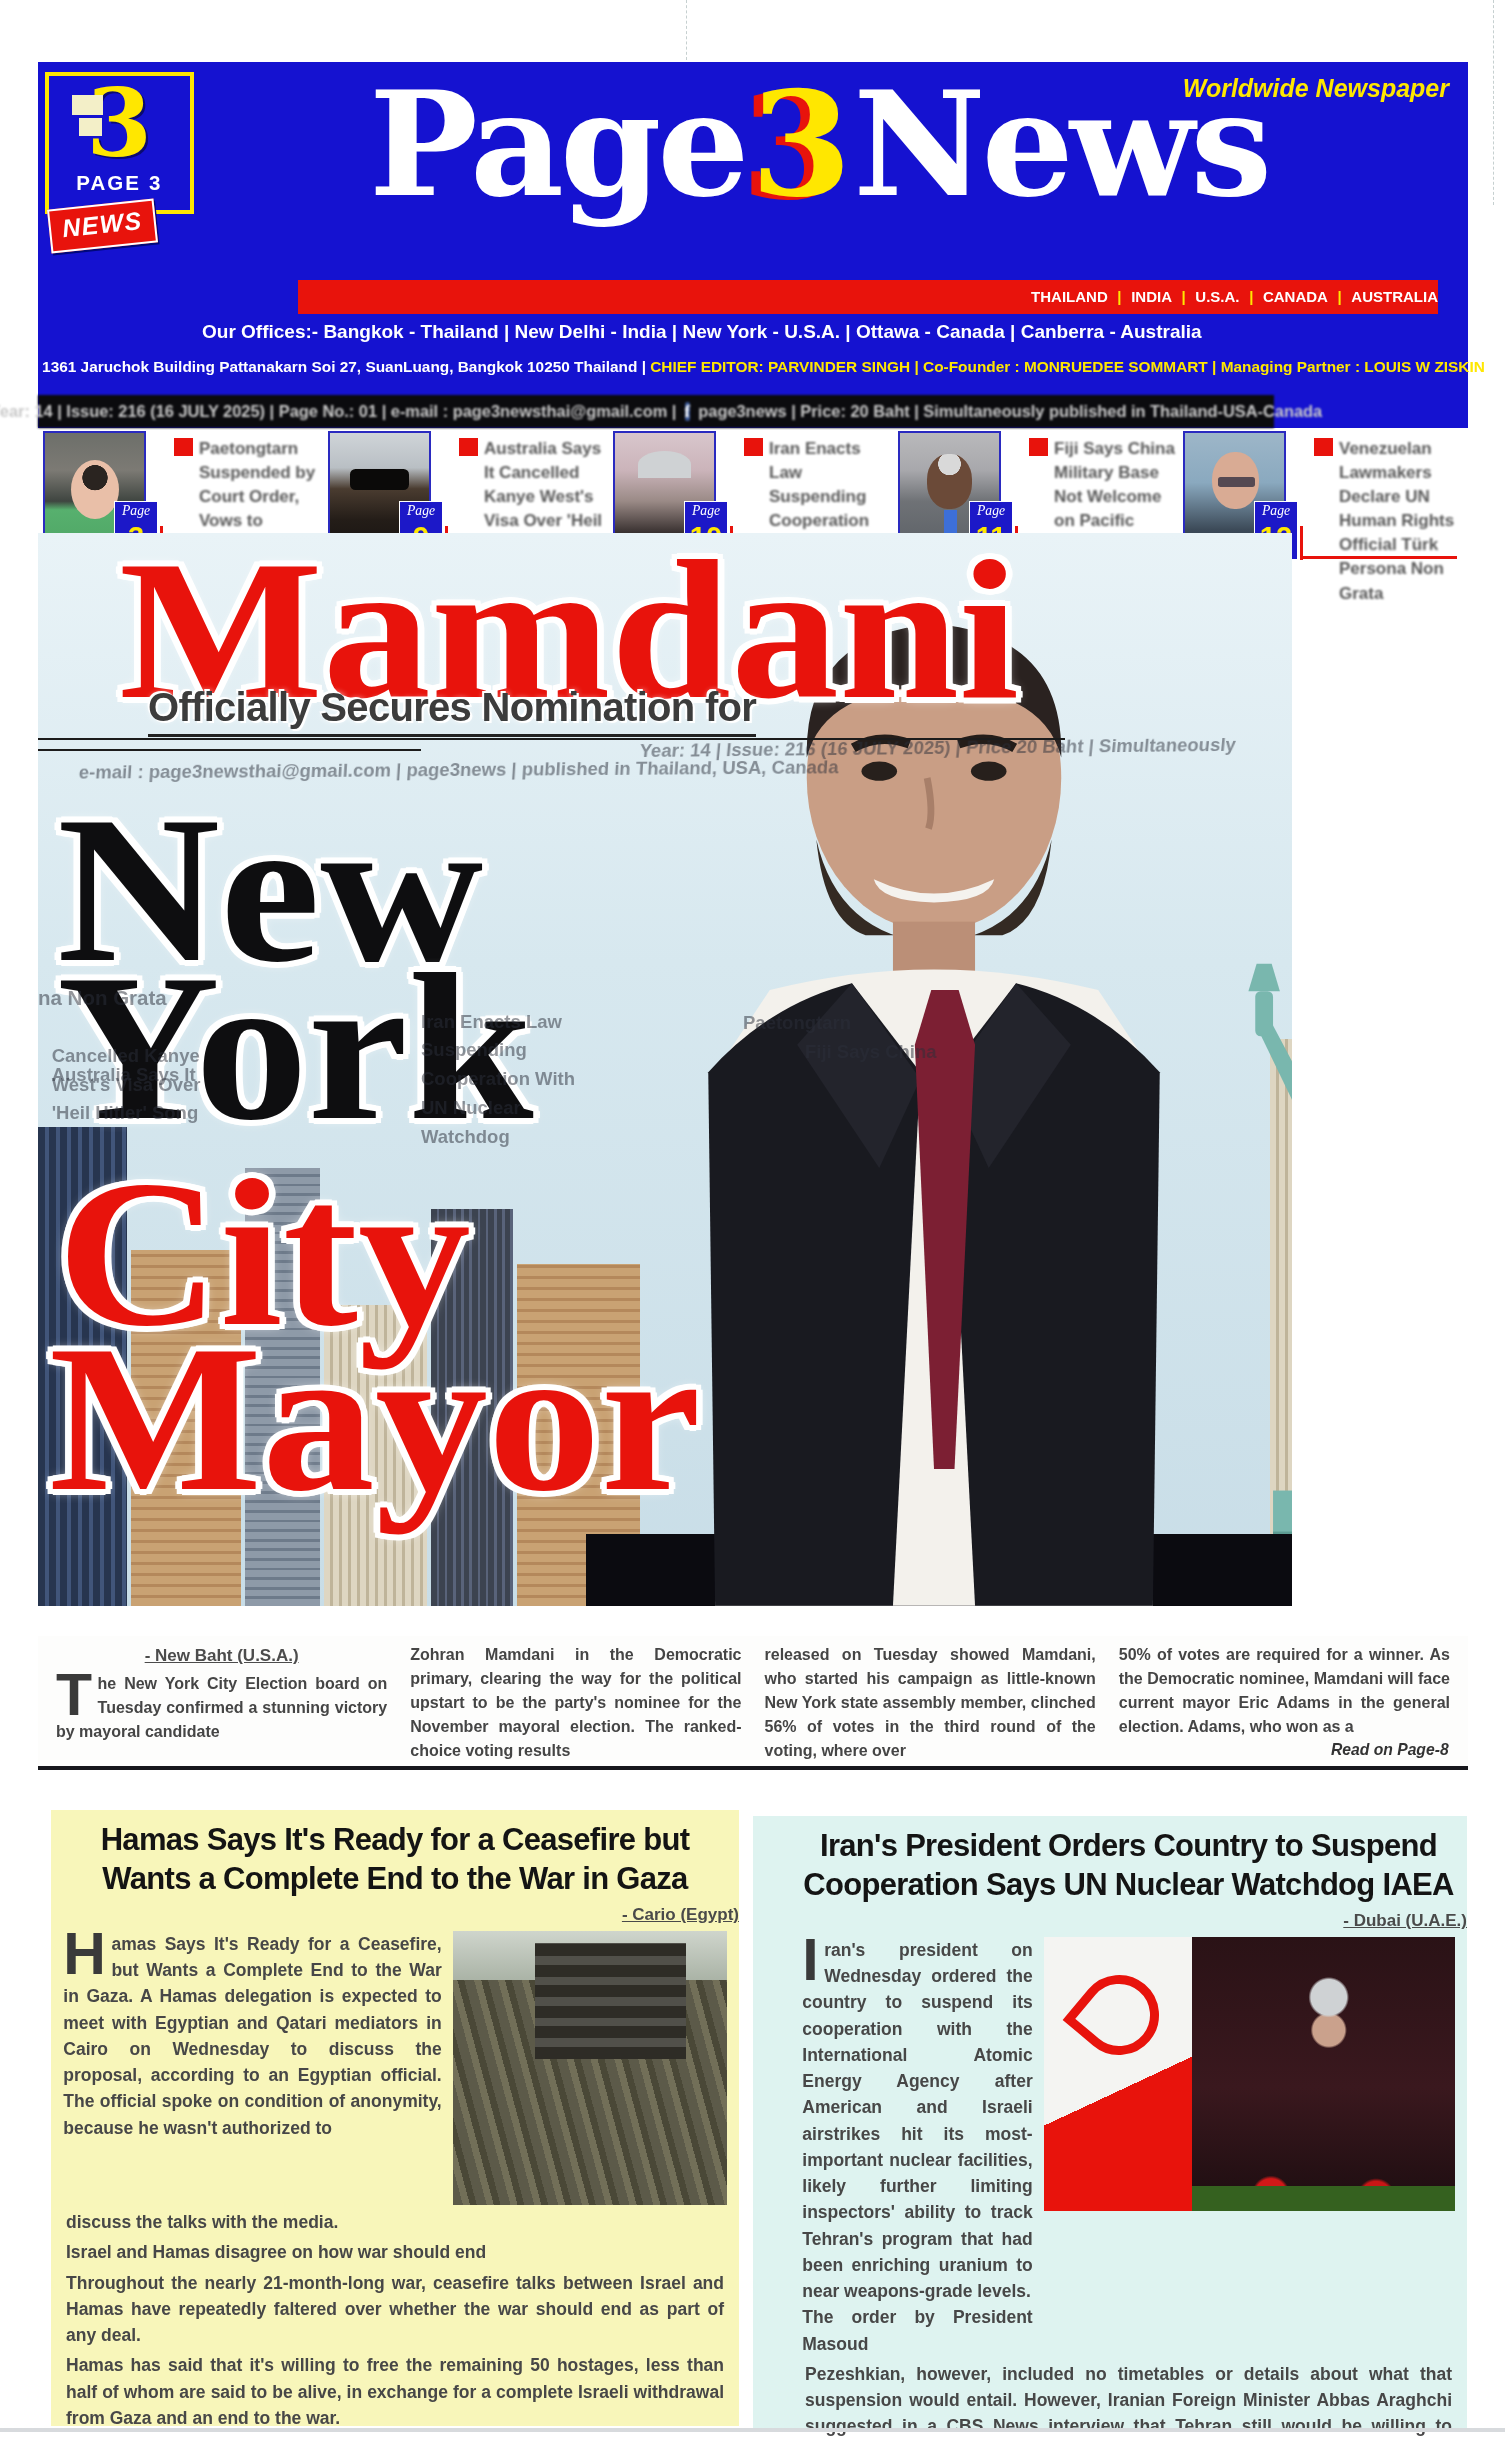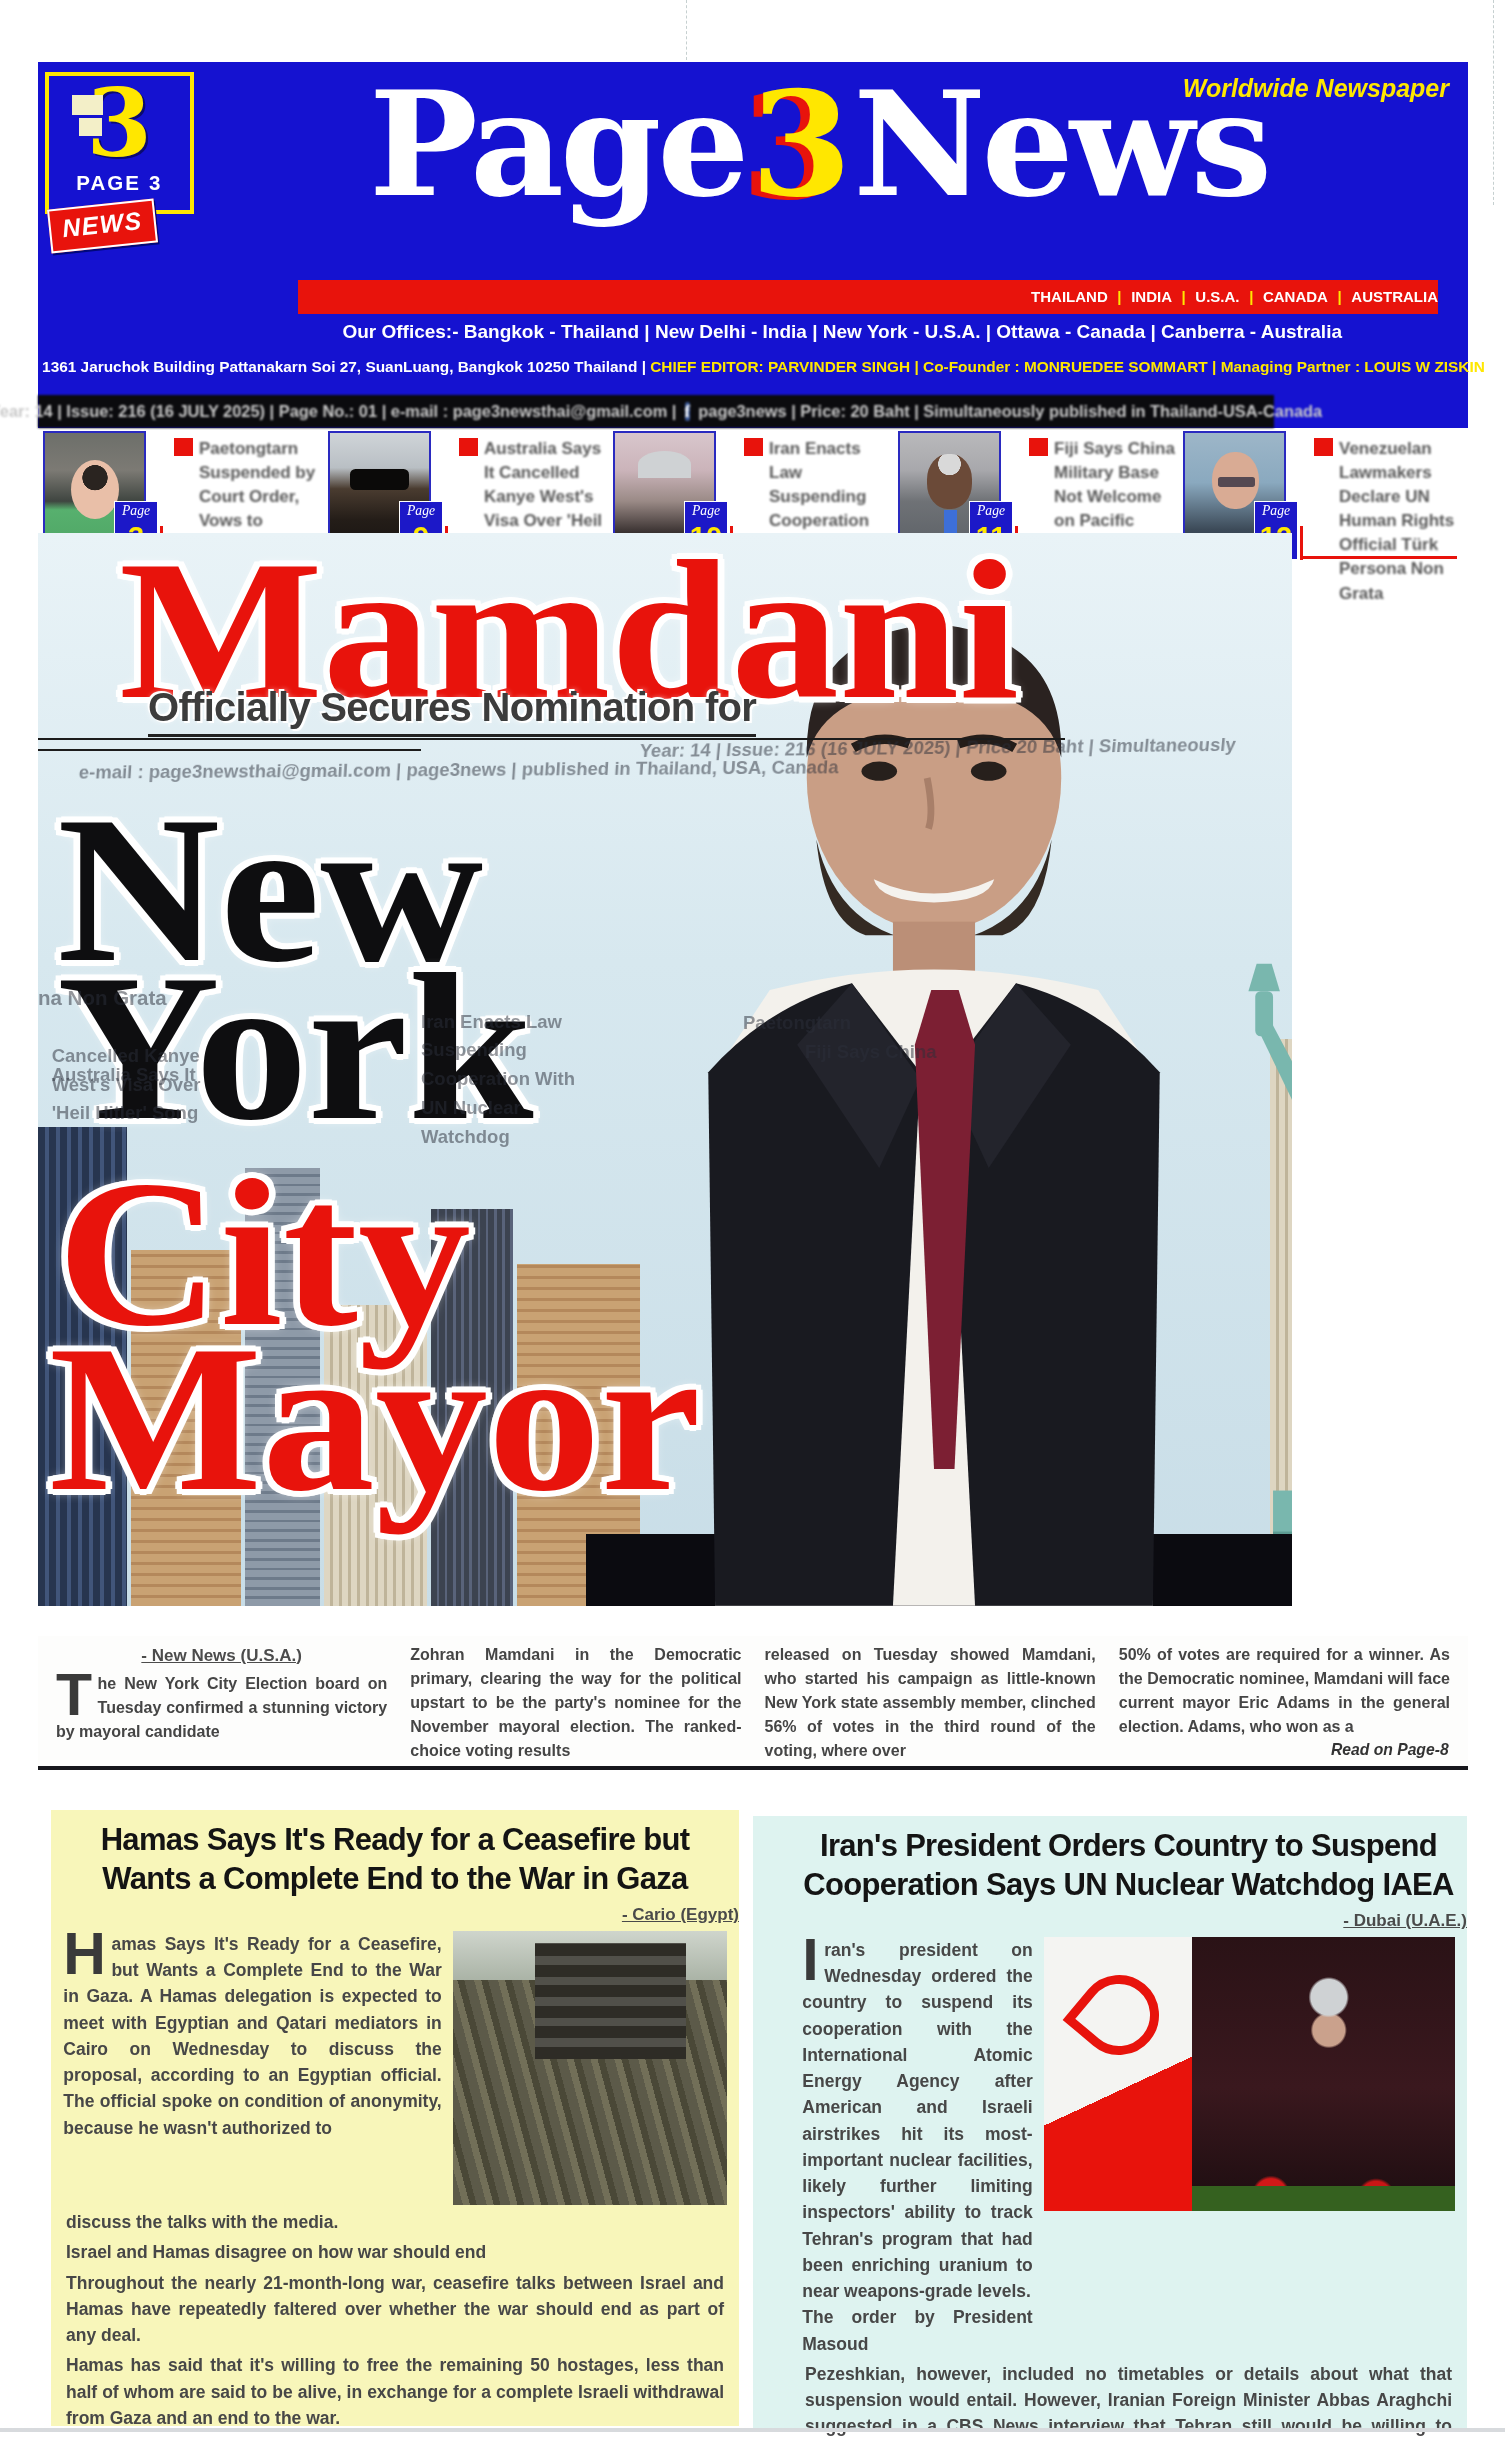--- a/index.html
+++ b/index.html
@@ -12,21 +12,21 @@
   .logo-three{font-family:"DejaVu Serif",serif;font-weight:bold;font-size:94px;line-height:1.0;color:#ffe700;text-shadow:2.1px 2.1px 0 #0a0a70;position:relative;}
   .logo-notch1{left:23px;top:19px;width:31.5px;height:20.5px;background:#f3efc8;}
   .logo-notch2{left:30px;top:42px;width:23px;height:18px;background:#f3efc8;}
   .logo-page{color:#fff;font-weight:bold;font-size:20.5px;letter-spacing:2.1px;margin-top:1.4px;}
   .logo-news{left:11px;top:142px;width:103px;height:40px;background:#e8130c;border:2.7px solid #fff;transform:rotate(-6deg);color:#fff;font-style:italic;font-weight:bold;font-size:25px;text-align:center;line-height:36px;letter-spacing:1.4px;box-shadow:1.4px 2.1px 0 #00087a;}
   .mast{left:185px;top:5.5px;width:1191px;height:171px;text-align:center;white-space:nowrap;font-family:"DejaVu Serif",serif;font-weight:bold;color:#fff;font-size:145px;line-height:1.05;letter-spacing:-4.1px;}
   .mast .three{color:#ffe700;text-shadow:-9.6px 2.7px 0 #e8130c;padding:0 5.5px;}
   .tagline{right:19px;top:12.3px;color:#ffe700;font-weight:bold;font-style:italic;font-size:25px;}
   .cbar{left:260px;top:218px;width:1140px;height:34px;background:#e8130c;color:#fff;font-weight:bold;font-size:15px;text-align:right;line-height:34px;}
   .cbar .sep{color:#ffe700;padding:0 9.6px;}
-  .offices{left:164px;top:259px;width:1140px;color:#fff;font-weight:bold;font-size:19px;text-align:right;}
+  .offices{left:164px;top:259px;width:1140px;color:#fff;font-weight:bold;font-size:19px;text-align:left;}
   .addr{left:4.1px;top:296px;width:1422px;text-align:center;font-size:15.4px;font-weight:bold;color:#fff;white-space:nowrap;}
   .addr .y{color:#ffe700;}
   .issuebar{left:0;top:333px;width:1236px;height:33px;background:#0b0b0e;color:#c9c9c9;font-weight:bold;font-size:16.4px;display:flex;align-items:center;justify-content:center;gap:8.2px;filter:blur(0.8px);white-space:nowrap;}
   .fb{width:19px;height:19px;background:#3b5998;color:#fff;font-family:"Liberation Serif",serif;font-weight:bold;font-size:16.4px;text-align:center;line-height:19px;border-radius:2.7px;filter:none;}
   
   .teasers{left:40px;top:430px;width:1428px;height:133px;display:flex;}
   .teaser{position:relative;width:285px;height:133px;}
   .tphoto{position:absolute;left:2.7px;top:1.4px;width:103px;height:128px;border:2.1px solid #2a2ac0;box-sizing:border-box;}
   .ttext{position:absolute;left:159px;top:6.8px;width:123px;font-weight:bold;font-size:17px;line-height:1.42;color:#5a5a5a;filter:blur(1px);}
   .rsq{position:absolute;left:134px;top:8.2px;width:19px;height:18px;background:#e8130c;}
@@ -281,21 +281,21 @@
   <div class="abs ghost" style="left:383px;top:506px;font-size:18.5px;z-index:7;">Suspending</div>
   <div class="abs ghost" style="left:383px;top:535px;font-size:18.5px;z-index:7;">Cooperation With</div>
   <div class="abs ghost" style="left:383px;top:564px;font-size:18.5px;z-index:7;">UN Nuclear</div>
   <div class="abs ghost" style="left:383px;top:593px;font-size:18.5px;z-index:7;">Watchdog</div>
   <div class="abs ghost" style="left:705px;top:479px;font-size:18.5px;z-index:7;">Paetongtarn</div>
   <div class="abs ghost" style="left:767px;top:508px;font-size:18.5px;z-index:7;">Fiji Says China</div>
 </div>
 
 <div class="abs leadstrip">
   <div class="lcol">
-    <div class="lbyline">- New News (U.S.A.)</div>
+    <div class="lbyline">- New Baht (U.S.A.)</div>
     <span class="dropcap">T</span><span>he New York City Election board on Tuesday confirmed a stunning victory by mayoral candidate</span>
   </div>
   <div class="lcol">Zohran Mamdani in the Democratic primary, clearing the way for the political upstart to be the party's nominee for the November mayoral election. The ranked-choice voting results</div>
   <div class="lcol">released on Tuesday showed Mamdani, who started his campaign as little-known New York state assembly member, clinched 56% of votes in the third round of the voting, where over</div>
   <div class="lcol">
     <span>50% of votes are required for a winner. As the Democratic nominee, Mamdani will face current mayor Eric Adams in the general election. Adams, who won as a</span>
     <div class="contmark">Read on Page-8</div>
   </div>
 </div>
 

